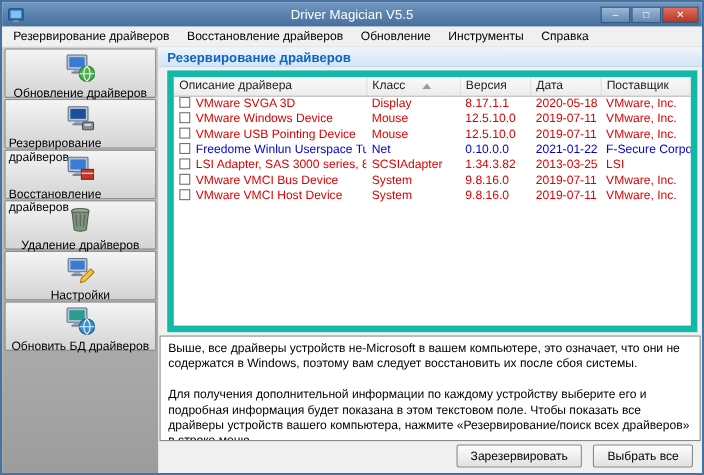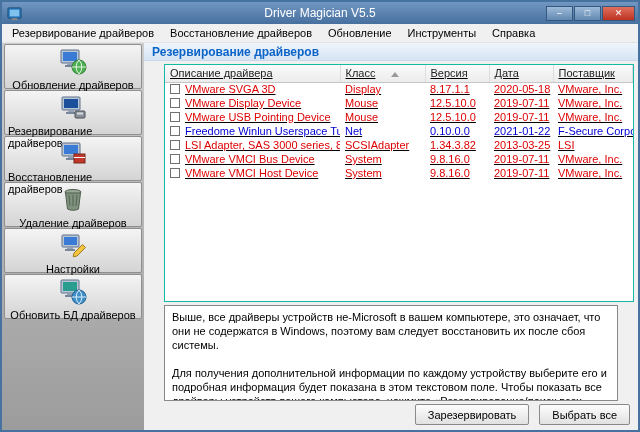--- a/index.html
+++ b/index.html
@@ -26,30 +26,30 @@
   .sidebar { width:142px; background:linear-gradient(#cdcdcd,#9c9c9c); padding:1px 2px; }
   .side-btn { height:45px; display:flex; align-items:center; gap:4px; background:linear-gradient(#f4f4f4,#d4d4d4);
               border:1px solid #8f8f8f; border-radius:2px; margin-bottom:1px; padding:2px 3px; font-size:11px; color:#000;flex-direction:column; }
   .side-btn svg { flex:0 0 28px; }
   .side-label { line-height:12px; }
 
   
   .main { flex:1; display:flex; flex-direction:column; background:#f0f0f0; min-width:0; }
   .main-header { flex:0 0 18px; background:linear-gradient(#eff5fc,#d6e4f4); color:#0a64c8; font-weight:bold; font-size:12px; padding:2px 0 0 8px; border-bottom:1px solid #c9d8ea; }
 
-  .table-box { flex:1; margin:3px 4px 0 20px; background:#fff; border:1px solid #14b8a6; overflow:hidden;text-decoration:underline; }
+  .table-box { flex:1; margin:3px 4px 0 8px; background:#fff; border:6px solid #14b8a6; overflow:hidden; }
   table { border-collapse:collapse; width:100%; font-size:11px; table-layout:fixed; }
   thead th { background:linear-gradient(#fafafa,#ececec); border-right:1px solid #dcdcdc; border-bottom:1px solid #c6c6c6;
              font-weight:normal; text-align:left; padding:1px 5px; height:17px; color:#222; white-space:nowrap; }
   tbody td { padding:0 5px; height:14px; white-space:nowrap; overflow:hidden; }
   .checkbox { display:inline-block; width:10px; height:10px; border:1px solid #707070; background:#fff; margin-right:5px; vertical-align:-1px; }
   .sort-arrow { display:inline-block; width:0; height:0; border-left:4px solid transparent; border-right:4px solid transparent;
                 border-bottom:5px solid #9a9a9a; margin-left:16px; }
 
-  .info-box { flex:0 0 96px; margin:3px 20px; background:#fff; border:1px solid #898989; padding:4px 7px; font-size:11px; line-height:14px; color:#000; overflow:hidden; }
+  .info-box { flex:0 0 96px; margin:3px 1px; background:#fff; border:1px solid #898989; padding:4px 7px; font-size:11px; line-height:14px; color:#000; overflow:hidden; }
   .info-box p + p { margin-top:14px; }
 
   .button-row { flex:0 0 26px; display:flex; justify-content:flex-end; align-items:flex-start; gap:10px; padding:0 8px 5px 0; }
   .btn { min-width:78px; height:21px; background:linear-gradient(#fdfdfd,#e1e1e1); border:1px solid #8a8a8a; border-radius:2px;
          font-size:11px; padding:0 12px; font-family:"Liberation Sans",sans-serif; color:#000; }
 </style>
 </head>
 <body>
 
 <div class="window">
@@ -174,21 +174,21 @@
           </thead>
           <tbody>
               <tr style="color: rgb(221, 0, 0);">
                 <td><span class="checkbox"></span><span>VMware SVGA 3D</span></td>
                 <td>Display</td>
                 <td>8.17.1.1</td>
                 <td>2020-05-18</td>
                 <td>VMware, Inc.</td>
               </tr>
               <tr style="color: rgb(221, 0, 0);">
-                <td><span class="checkbox"></span><span>VMware Display Device</span></td>
+                <td><span class="checkbox"></span><span>VMware Windows Device</span></td>
                 <td>Mouse</td>
                 <td>12.5.10.0</td>
                 <td>2019-07-11</td>
                 <td>VMware, Inc.</td>
               </tr>
               <tr style="color: rgb(221, 0, 0);">
                 <td><span class="checkbox"></span><span>VMware USB Pointing Device</span></td>
                 <td>Mouse</td>
                 <td>12.5.10.0</td>
                 <td>2019-07-11</td>

